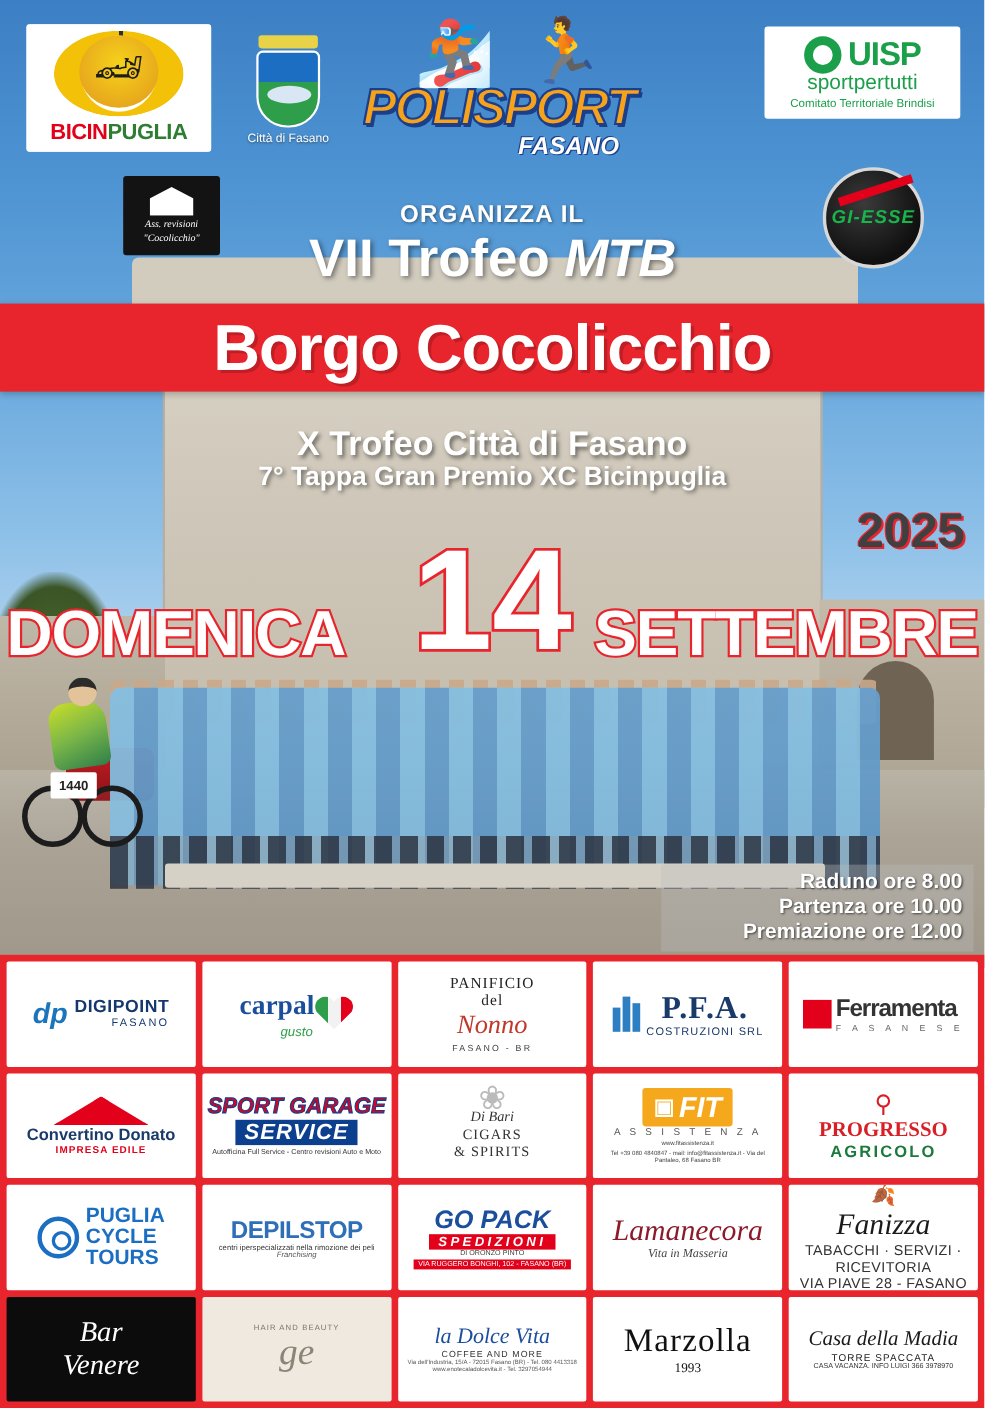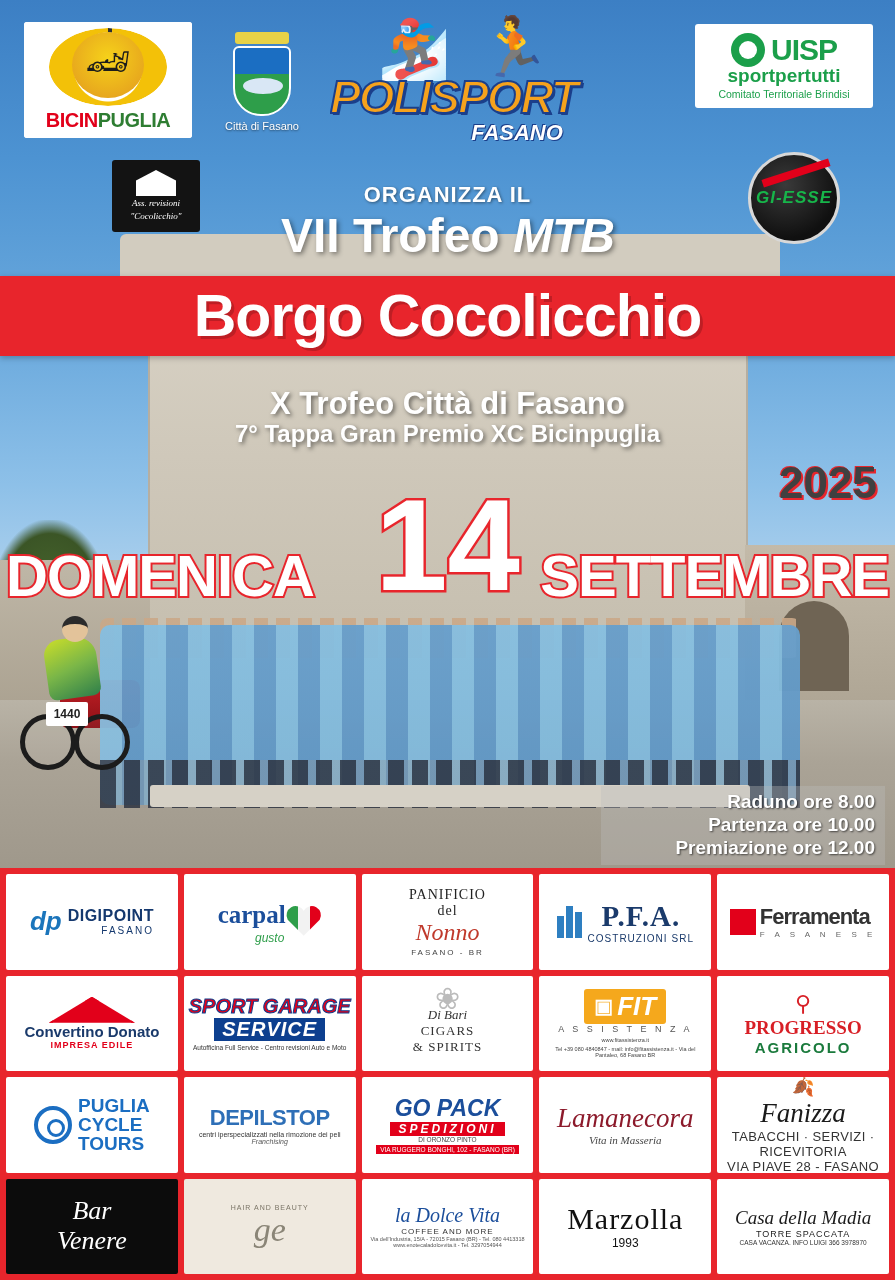--- a/index.html
+++ b/index.html
@@ -179,21 +179,21 @@
     text-shadow: 1px 1px 0 #1b3f8b, -1px -1px 0 #1b3f8b;
   }
   .poli-fig1{position:absolute;left:48px;top:8px;font-size:58px;line-height:58px;color:#f6a21d;}
   .poli-fig2{position:absolute;left:148px;top:6px;font-size:58px;line-height:58px;color:#e2001a;}
 
   .l-uisp { left:695px; top:24px; width:178px; height:84px; background:#fff; flex-direction:column; justify-content:center; }
   .uisp-row{display:flex;align-items:center;gap:6px;}
   .uisp-mark{width:34px;height:34px;border-radius:50%;background:#1b9f4a;position:relative;}
   .uisp-mark:after{content:"";position:absolute;left:8px;top:8px;width:18px;height:18px;border-radius:50%;background:#fff;}
   .uisp-t{font-size:30px;font-weight:900;color:#1b9f4a;letter-spacing:-1px;}
-  .uisp-s{font-size:19px;color:#1b9f4a;font-weight:700;margin-top:-2px;}
+  .uisp-s{font-size:19px;color:#1b9f4a;font-weight:400;margin-top:-2px;}
   .uisp-c{font-size:10.5px;color:#1b9f4a;margin-top:1px;}
 
   .l-cocolicchio { left:18px; top:160px; width:108px; height:72px; background:#121212; color:#fff;
     flex-direction:column; }
   .coco-t{font-family:"Liberation Serif",serif;font-style:italic;font-size:16px;}
   .coco-s{font-size:6.5px;letter-spacing:.3px;opacity:.9;}
   .l-asscult { left:112px; top:160px; width:88px; height:72px; background:#131313; color:#fff; flex-direction:column; }
   .chapel{width:40px;height:26px;background:#fff;clip-path:polygon(0 100%,0 40%,50% 0,100% 40%,100% 100%);}
   .ass-t{font-family:"Liberation Serif",serif;font-style:italic;font-size:9px;margin-top:3px;text-align:center;line-height:1.1;}
 
@@ -360,21 +360,21 @@
 
   .sp-ge { background:#efe9df !important; }
   .sp-ge .mono { font-family:"Liberation Serif",serif; font-style:italic; font-size:34px; color:#8a8577; }
   .sp-ge .s { font-size:7px; color:#7a7466; letter-spacing:1px; }
 
   .sp-dolcevita .t { font-family:"Liberation Serif",serif; font-style:italic; font-size:20px; color:#1b4e9b; }
   .sp-dolcevita .s { font-size:8px; color:#333; letter-spacing:1px; }
   .sp-dolcevita .sm { font-size:5.5px; color:#555; }
 
   .sp-marzolla .t { font-family:"Liberation Serif",serif; font-size:30px; color:#111; letter-spacing:1px; }
-  .sp-marzolla .s { font-family:Liberation Sans, sans-serif; font-size:12px; color:#111; }
+  .sp-marzolla .s { font-family:Liberation Serif, serif; font-size:12px; color:#111; }
 
   .sp-casamadia .t { font-family:"Liberation Serif",serif; font-style:italic; font-size:19px; color:#1a1a1a; }
   .sp-casamadia .s { font-size:9px; color:#222; letter-spacing:1px; }
   .sp-casamadia .sm { font-size:6.5px; color:#333; }
 
   .col { display:flex; flex-direction:column; align-items:center; justify-content:center; }
   .row { display:flex; align-items:center; justify-content:center; }
 </style>
 </head>
 <body>

